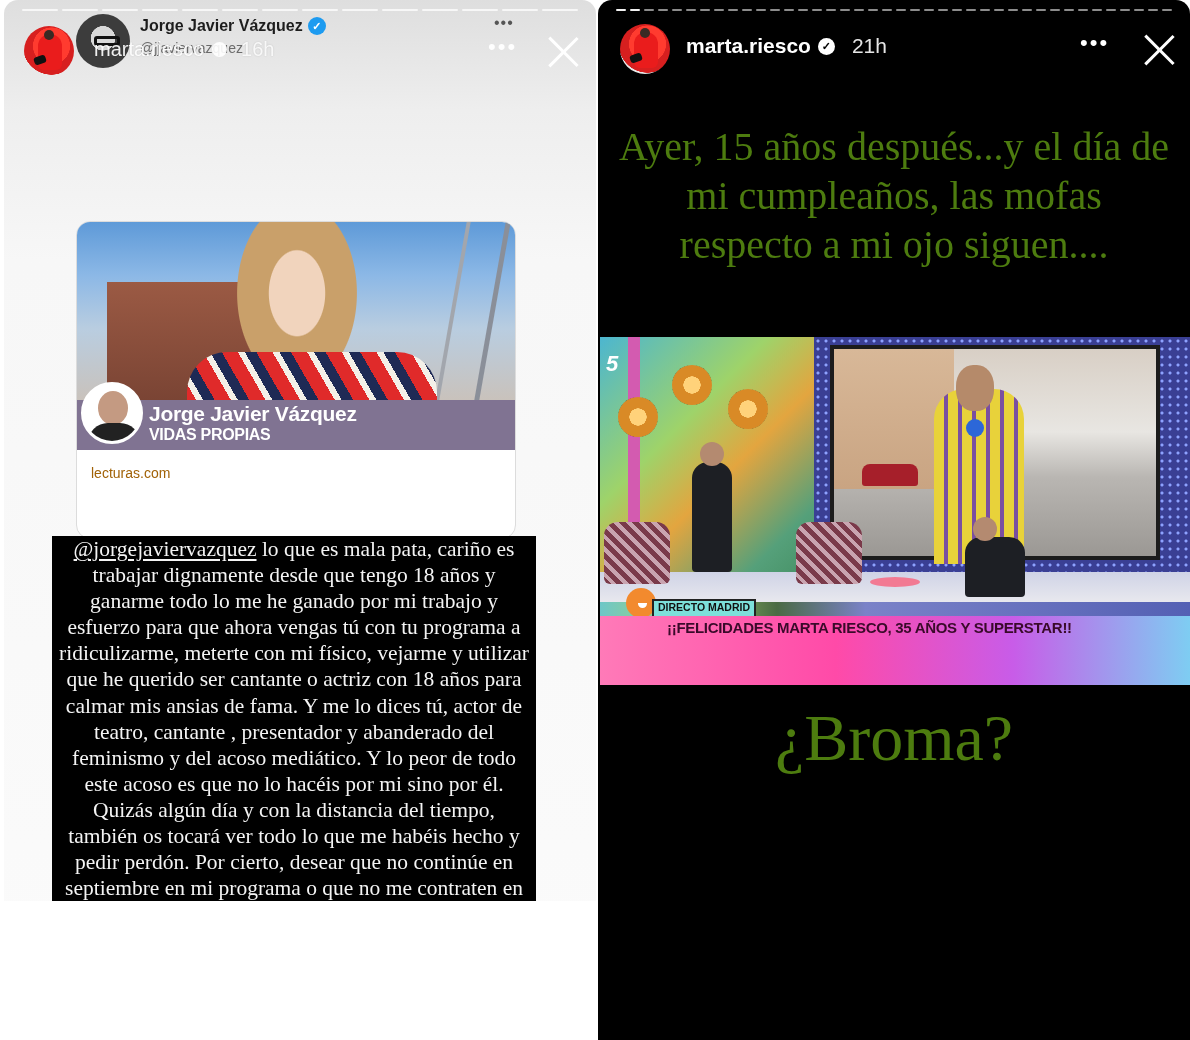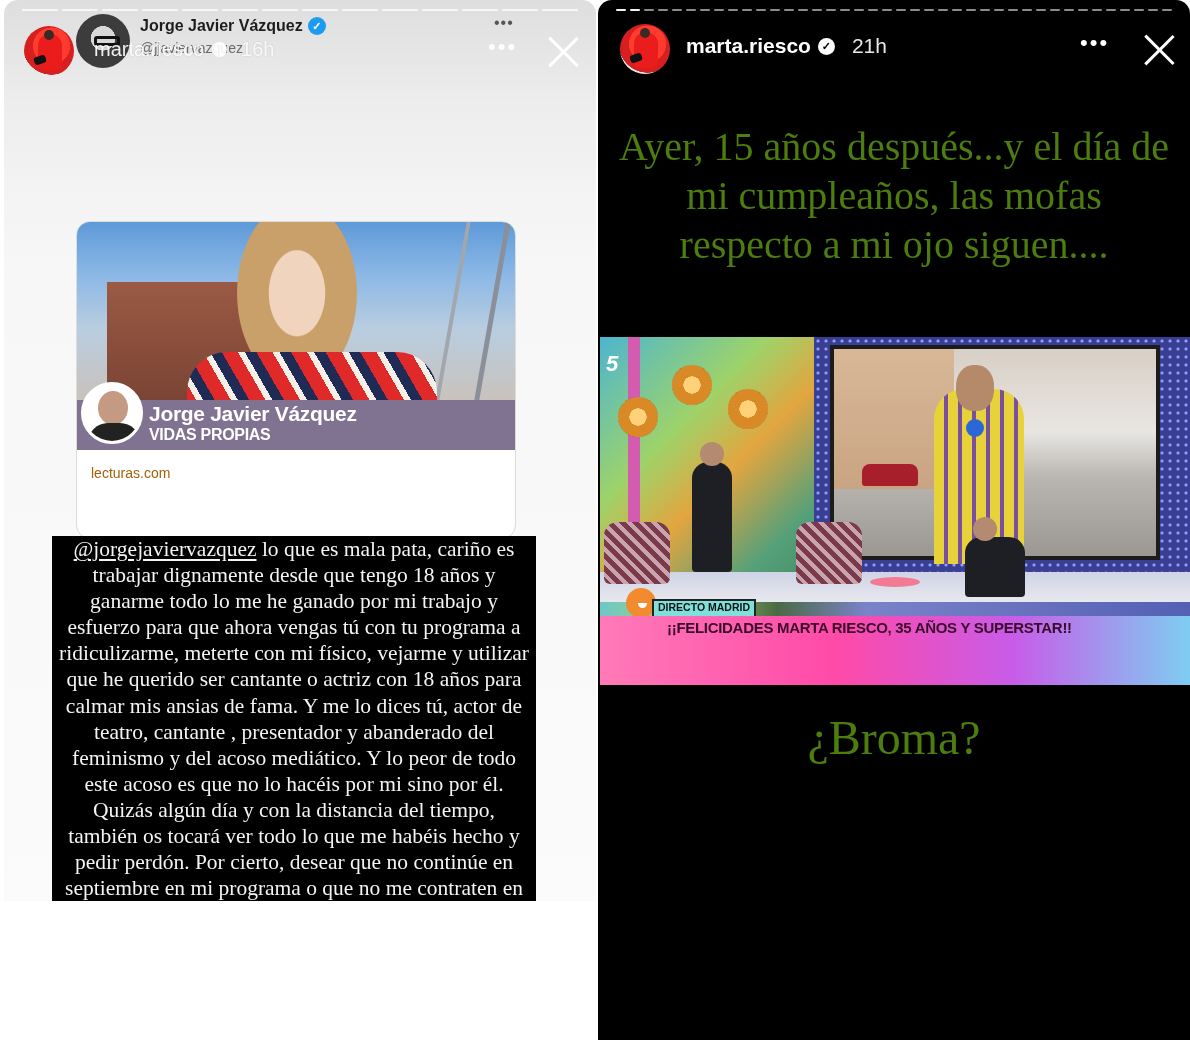--- a/index.html
+++ b/index.html
@@ -174,21 +174,21 @@
     padding: 0 4px; font-size: 10.5px; font-weight: bold; color: #111; height: 29px; line-height: 13px; }
   .tv .mascot { position: absolute; left: 26px; top: 251px; width: 30px; height: 30px; border-radius: 50%; background: #f28a2e; }
   .tv .mascot::after { content: ""; position: absolute; left: 12px; top: 15px; width: 9px; height: 5px; border-radius: 0 0 6px 6px; background: #fff; }
   .tv .lower-third {
     position: absolute; left: 0; top: 279px; width: 590px; height: 69px;
     background: linear-gradient(90deg, #ff7ab8 0%, #ff4aa8 40%, #c85ce8 70%, #7ecdf2 100%);
   }
   .tv .lt-title { position: absolute; left: 27px; top: 3px; font-size: 15px; font-weight: bold; color: #3a0a2a; letter-spacing: -0.3px; margin-left: 40px; }
   .tv .lt-sub { position: absolute; left: 27px; top: 25px; font-size: 12.5px; line-height: 14px; font-weight: bold; color: #4a0a3a; width: 520px; }
 
-  .r-broma { left: 20px; width: 552px; top: 695px; font-size: 48px; line-height: 86px; }
+  .r-broma { left: 20px; width: 552px; top: 695px; font-size: 66px; line-height: 86px; }
   .r-questions { left: 20px; width: 552px; top: 788px; font-size: 31px; line-height: 37.5px; }
 </style>
 </head>
 <body>
 
 <div class="story-left">
   <div class="progress" id="progL">
       <div class="seg"></div>
       <div class="seg"></div>
       <div class="seg"></div>

